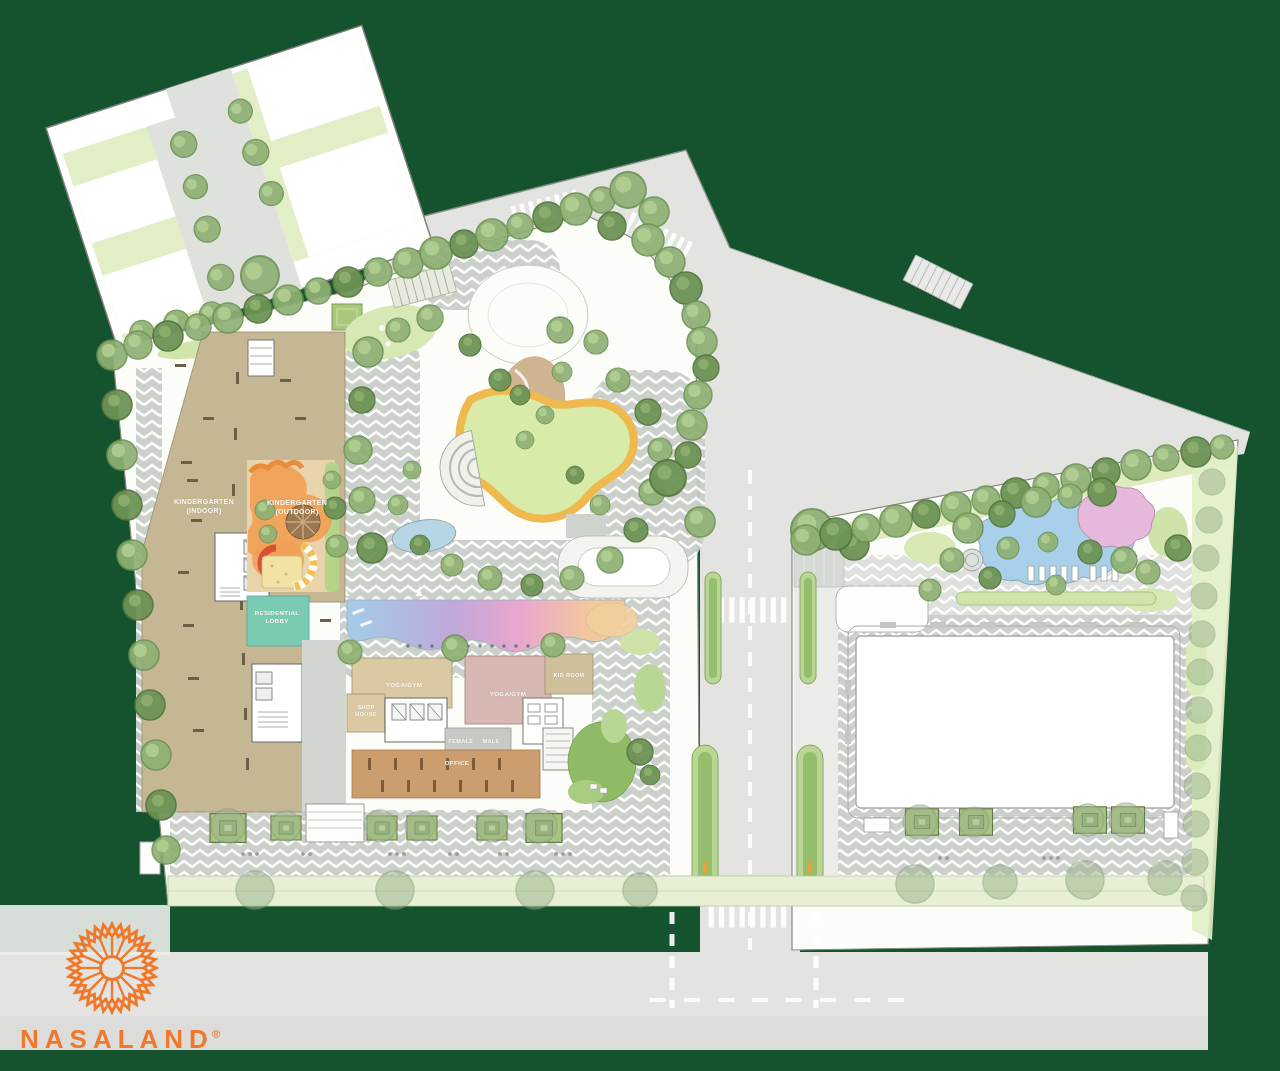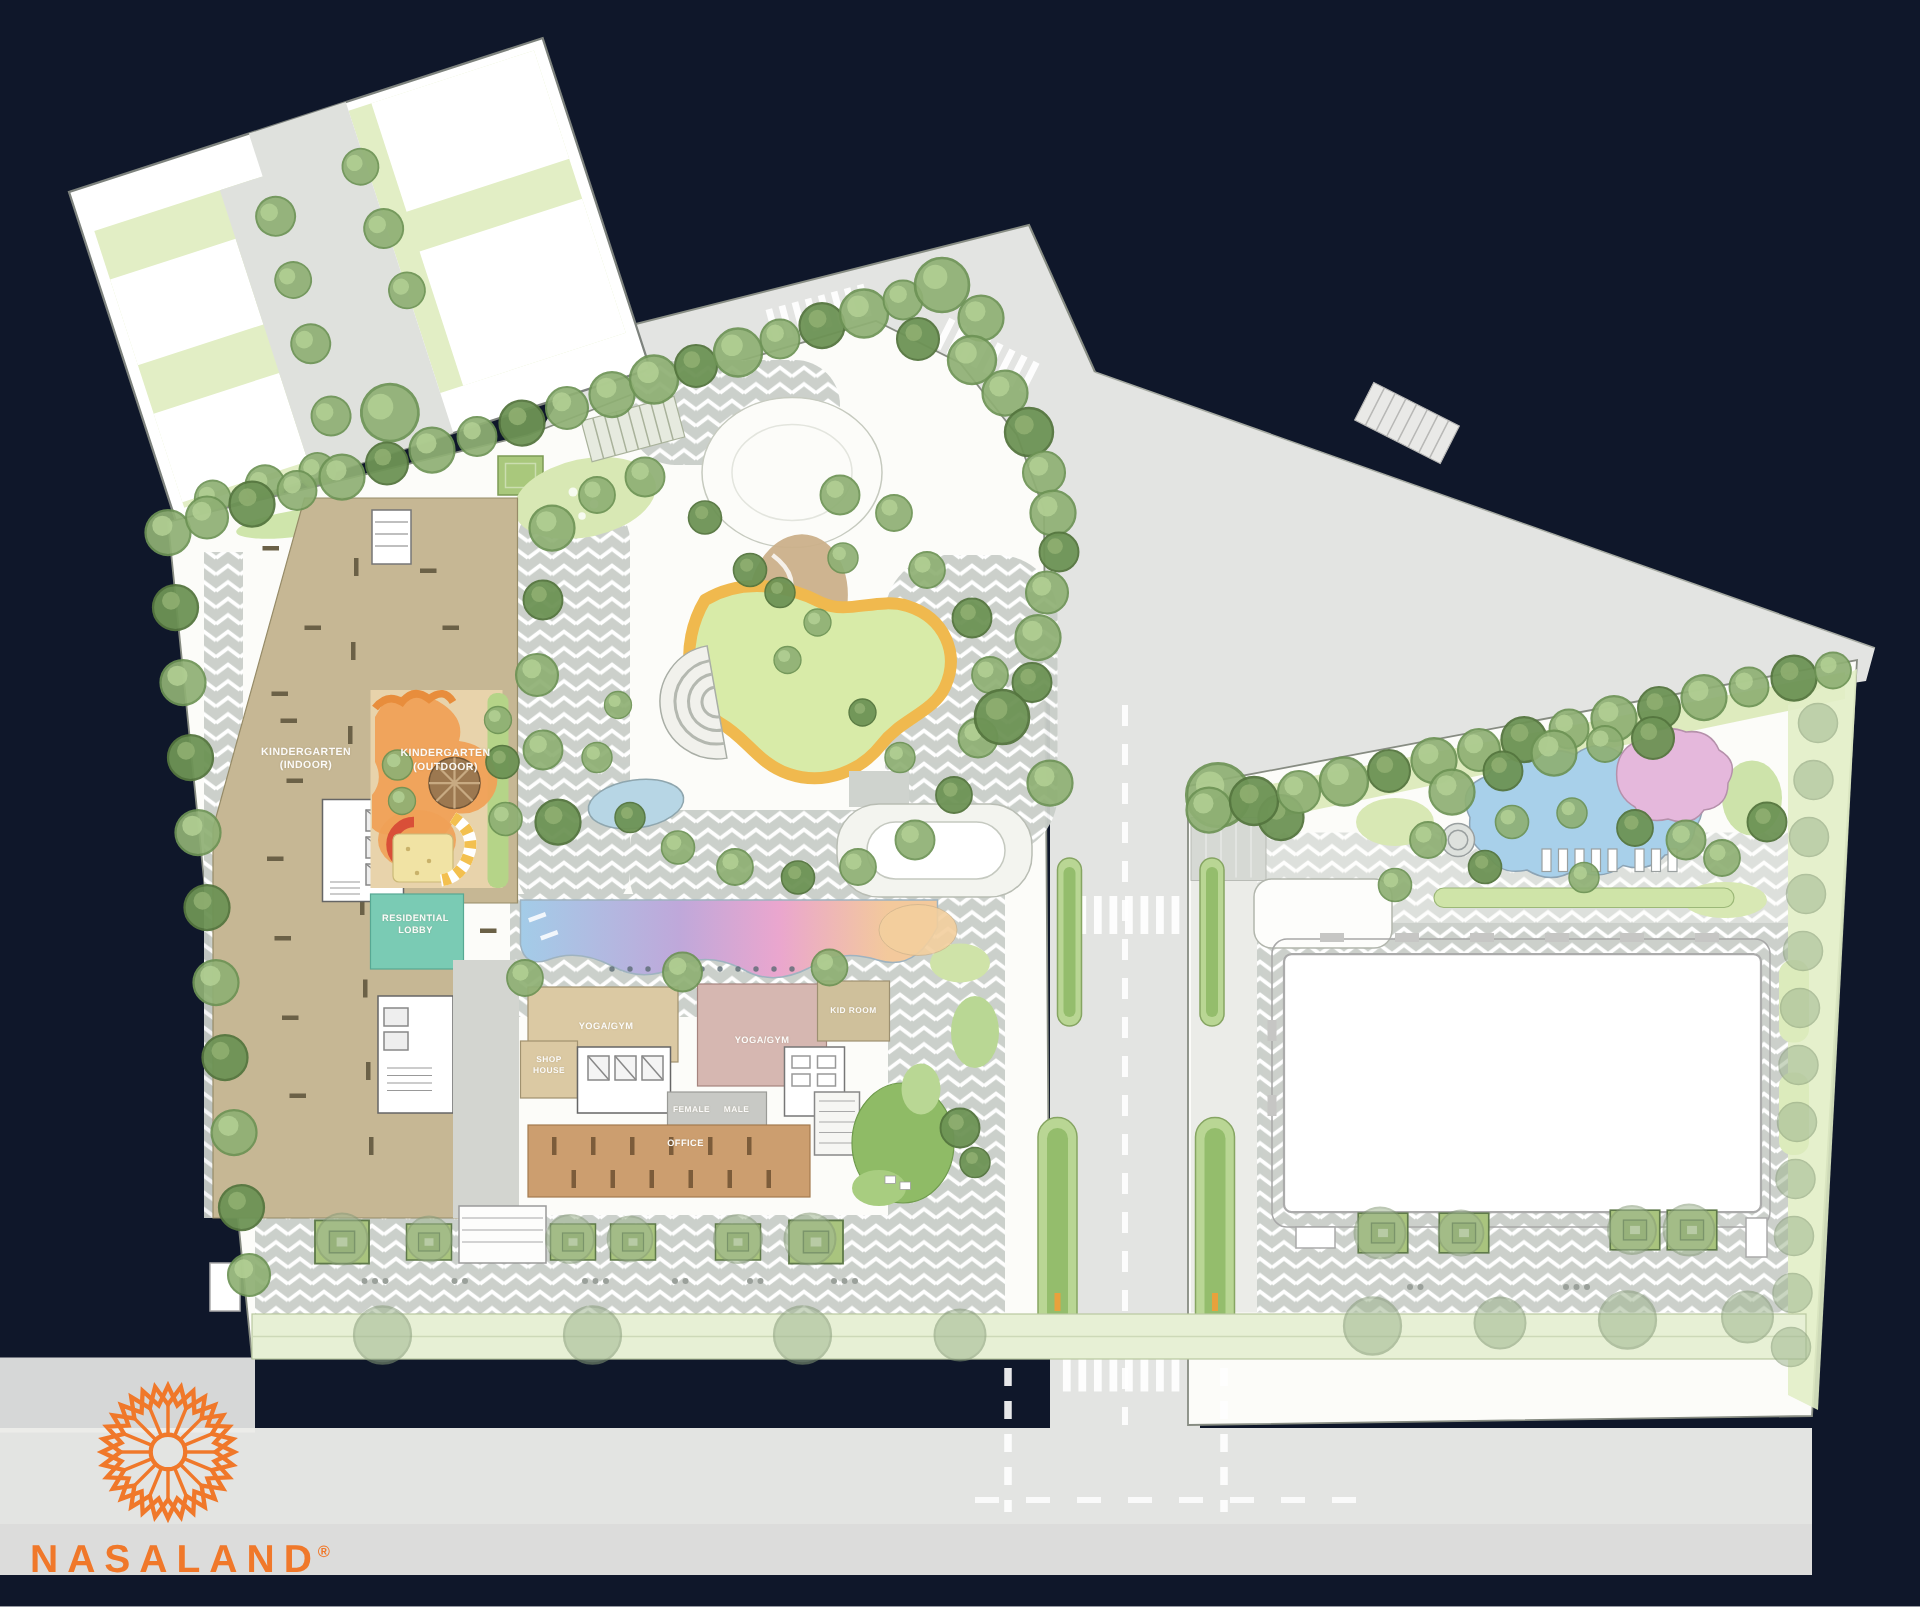--- a/index.html
+++ b/index.html
@@ -1,16 +1,16 @@
 <!DOCTYPE html>
 <html style="--brand: #F0782A;"><head>
 <meta charset="utf-8">
 <style>
   html,body{margin:0;padding:0;background:#fff;}
-  .stage{position:relative;width:1280px;height:1071px;background:#0f172a;overflow:hidden;
+  .stage{position:relative;width:1280px;height:1071px;background:#14532d;overflow:hidden;
          font-family:"Liberation Sans",sans-serif;}
   .plan-svg{position:absolute;left:0;top:0;width:1280px;height:1071px;}
   .labels{position:absolute;inset:0;pointer-events:none;}
   .plan-label{position:absolute;transform:translate(-50%,-50%);color:rgba(255,255,255,.95);
       font-weight:700;text-align:center;line-height:1.25;letter-spacing:.3px;white-space:nowrap;
       text-shadow:0 0 1px rgba(120,100,60,.35);}
   .fs7{font-size:7px;} .fs6{font-size:6.2px;} .fs5{font-size:5.6px;}
   .logo{position:absolute;left:18px;top:918px;width:230px;pointer-events:none;}
   .logo-icon{position:absolute;left:46px;top:2px;width:96px;height:96px;}
   .logo-text{position:absolute;left:2px;top:106px;font-size:26px;font-weight:700;

